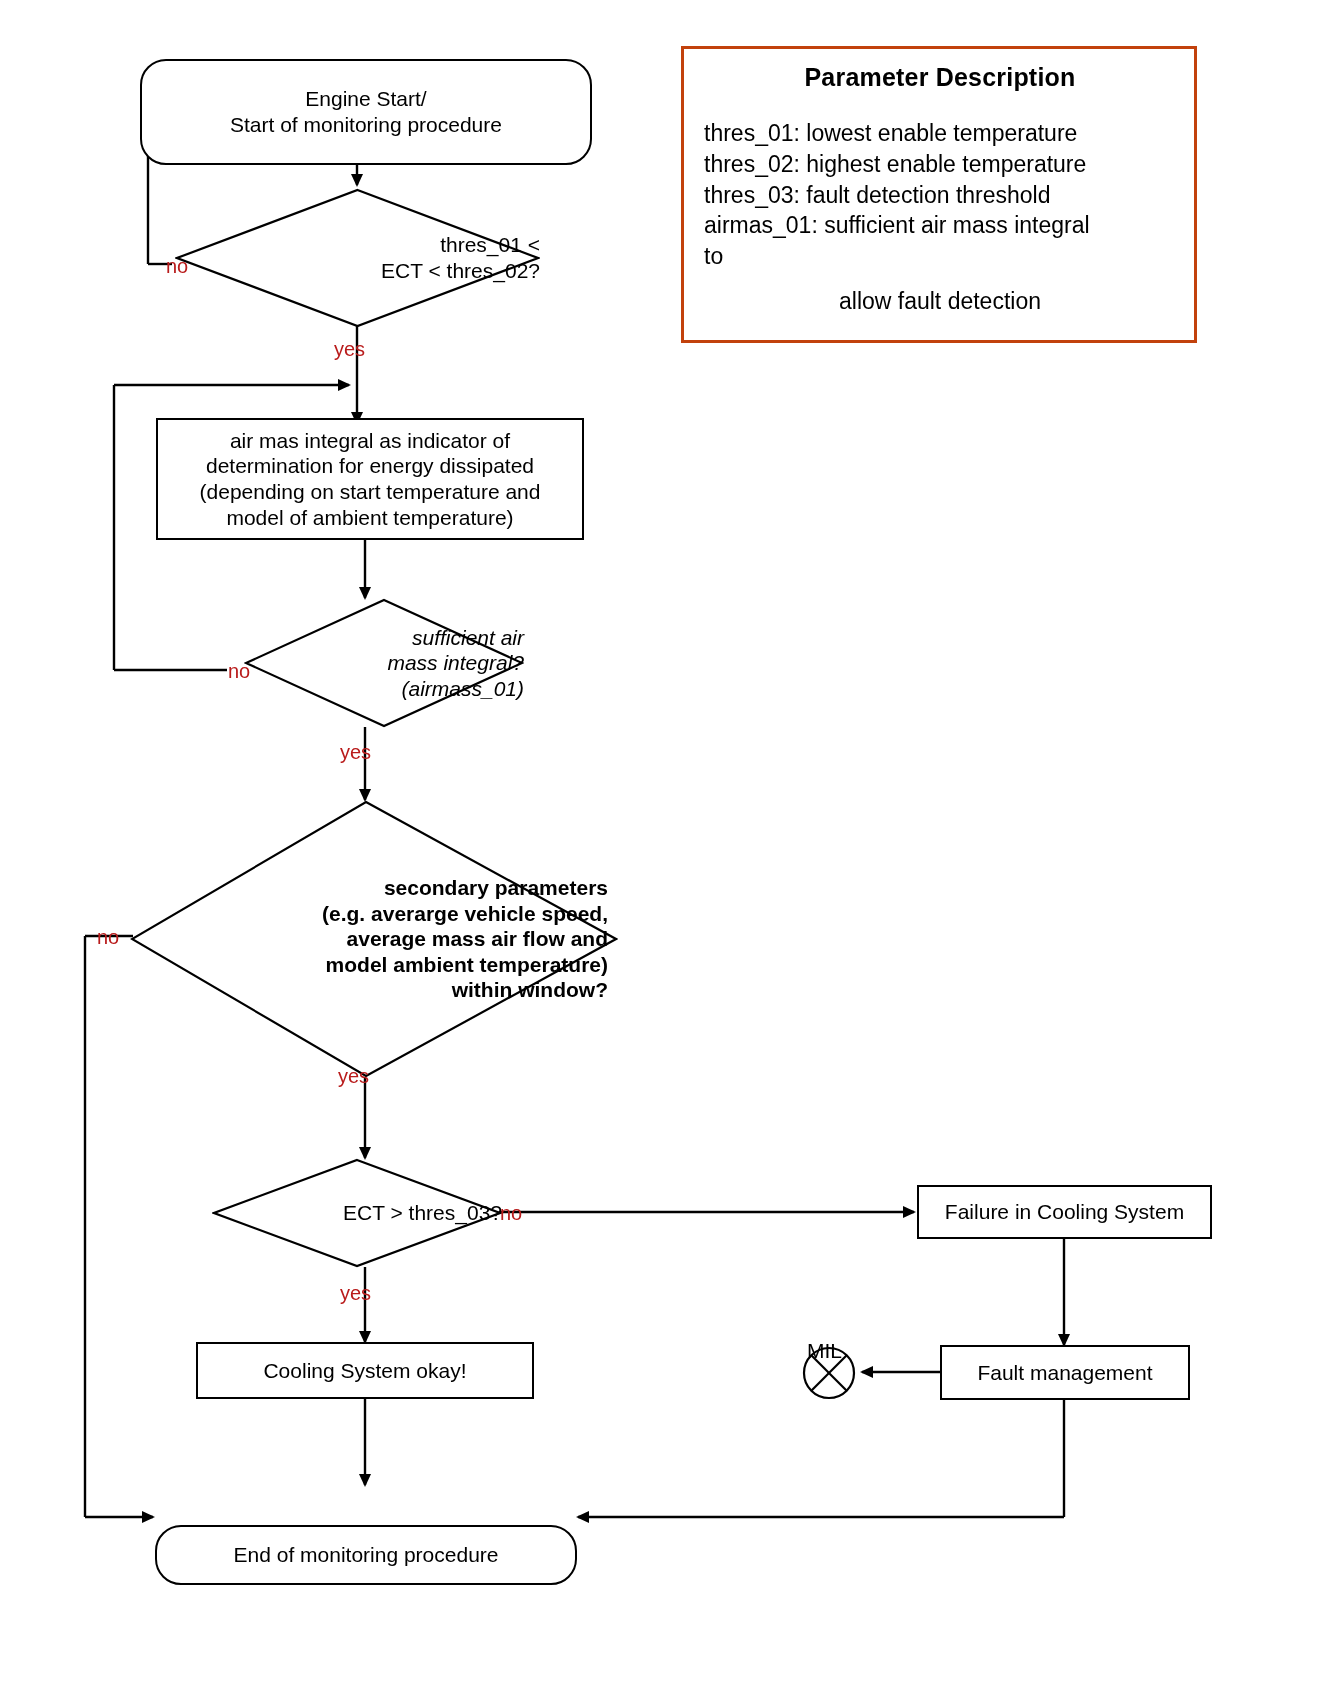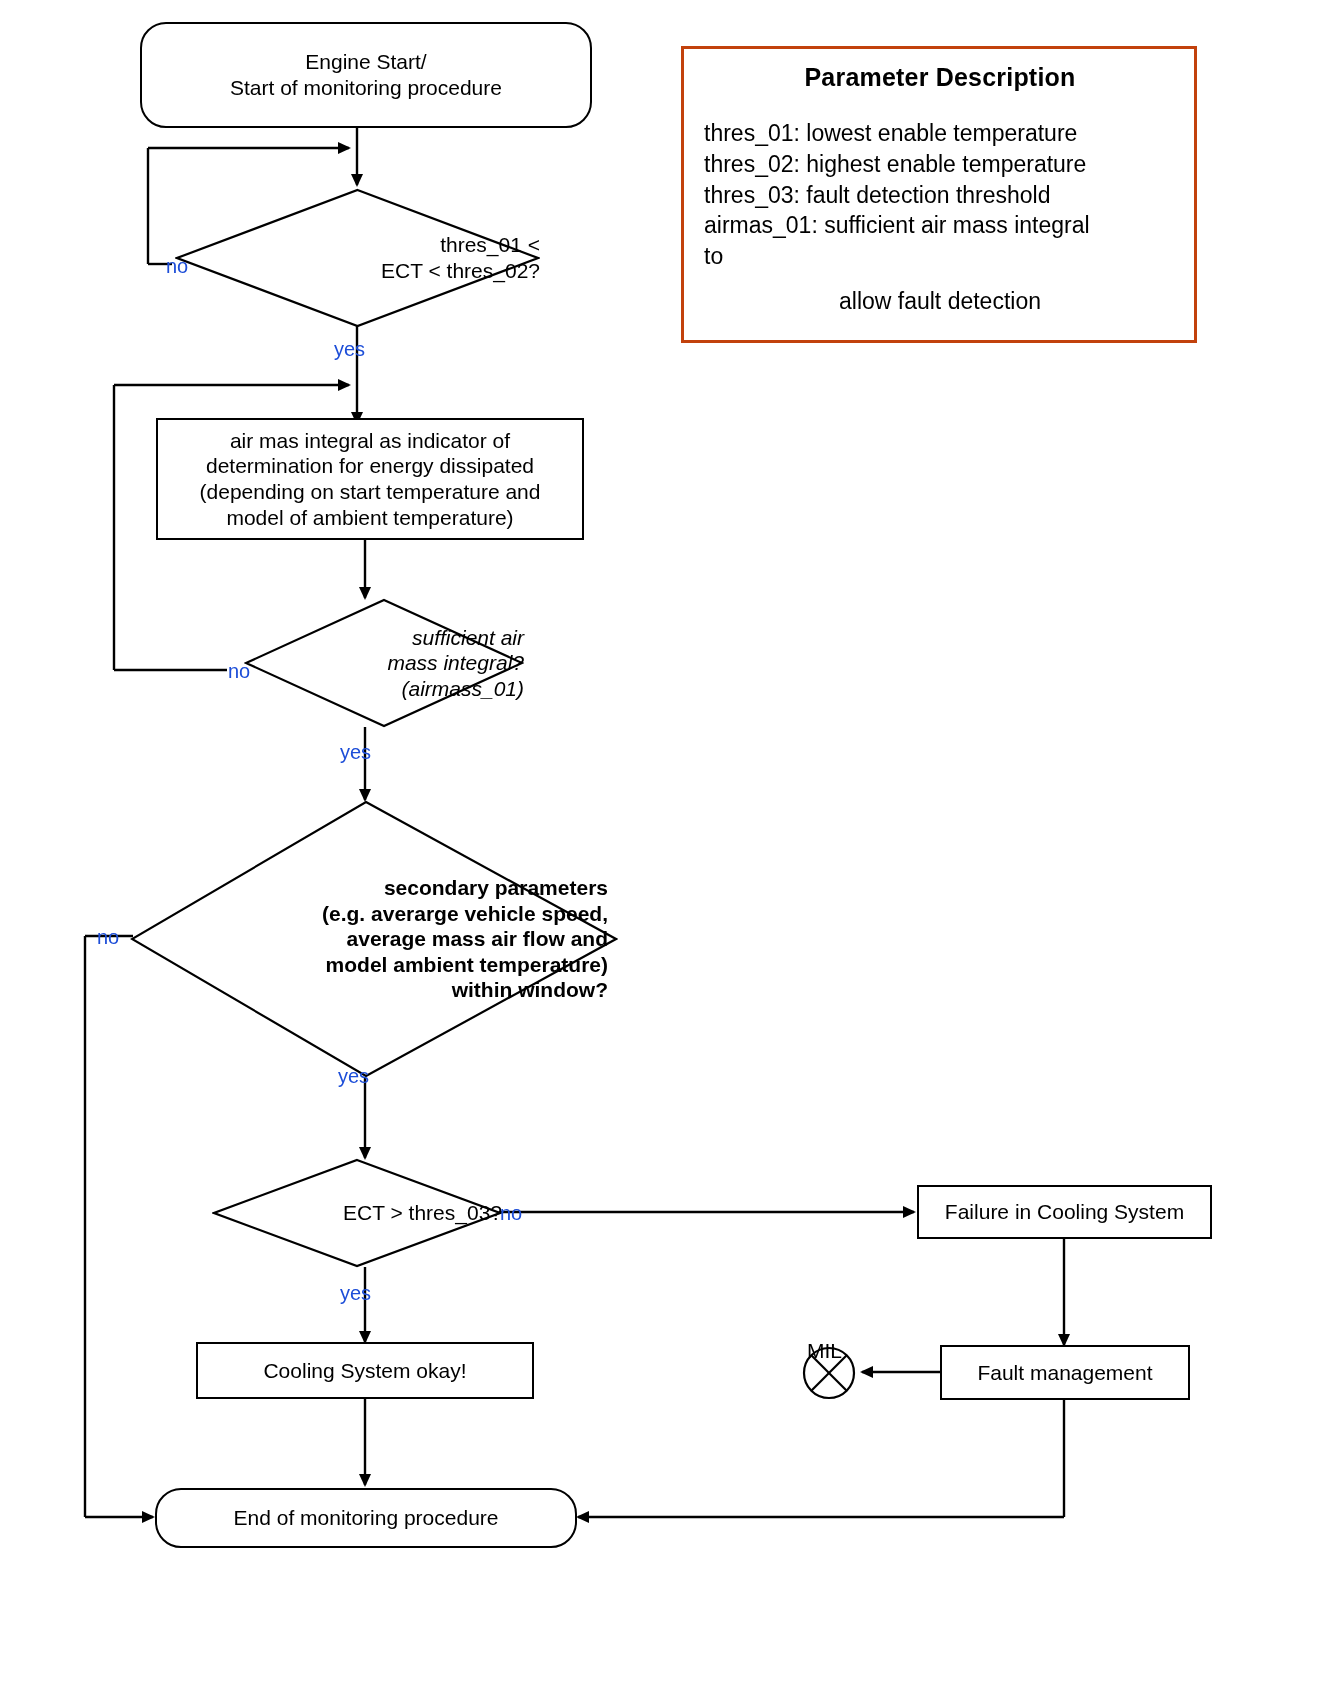--- a/index.html
+++ b/index.html
@@ -27,20 +27,21 @@
     text-align: center;
     line-height: 1.22;
     color: #000;
   }
   
   .terminator {
     border: 2px solid #000;
     border-radius: 26px;
     background: #fff;
     font-size: 21px;
+    margin-top: 37px;
   }
   
   .process {
     border: 2px solid #000;
     background: #fff;
     font-size: 21px;
   }
   
   .diamond {
     background: transparent;
@@ -83,21 +84,21 @@
   }
   .legend-line.indented {
     text-align: center;
     margin-top: 14px;
   }
   
   .edge-label {
     position: absolute;
     font-size: 20px;
     line-height: 1;
-    color: #1d4ed8;
+    color: #b91c1c;
     white-space: nowrap;
   }
   .mil-label {
     position: absolute;
     font-size: 21px;
     white-space: nowrap;
     margin-top: 45px;
   }
   
   #wires {

